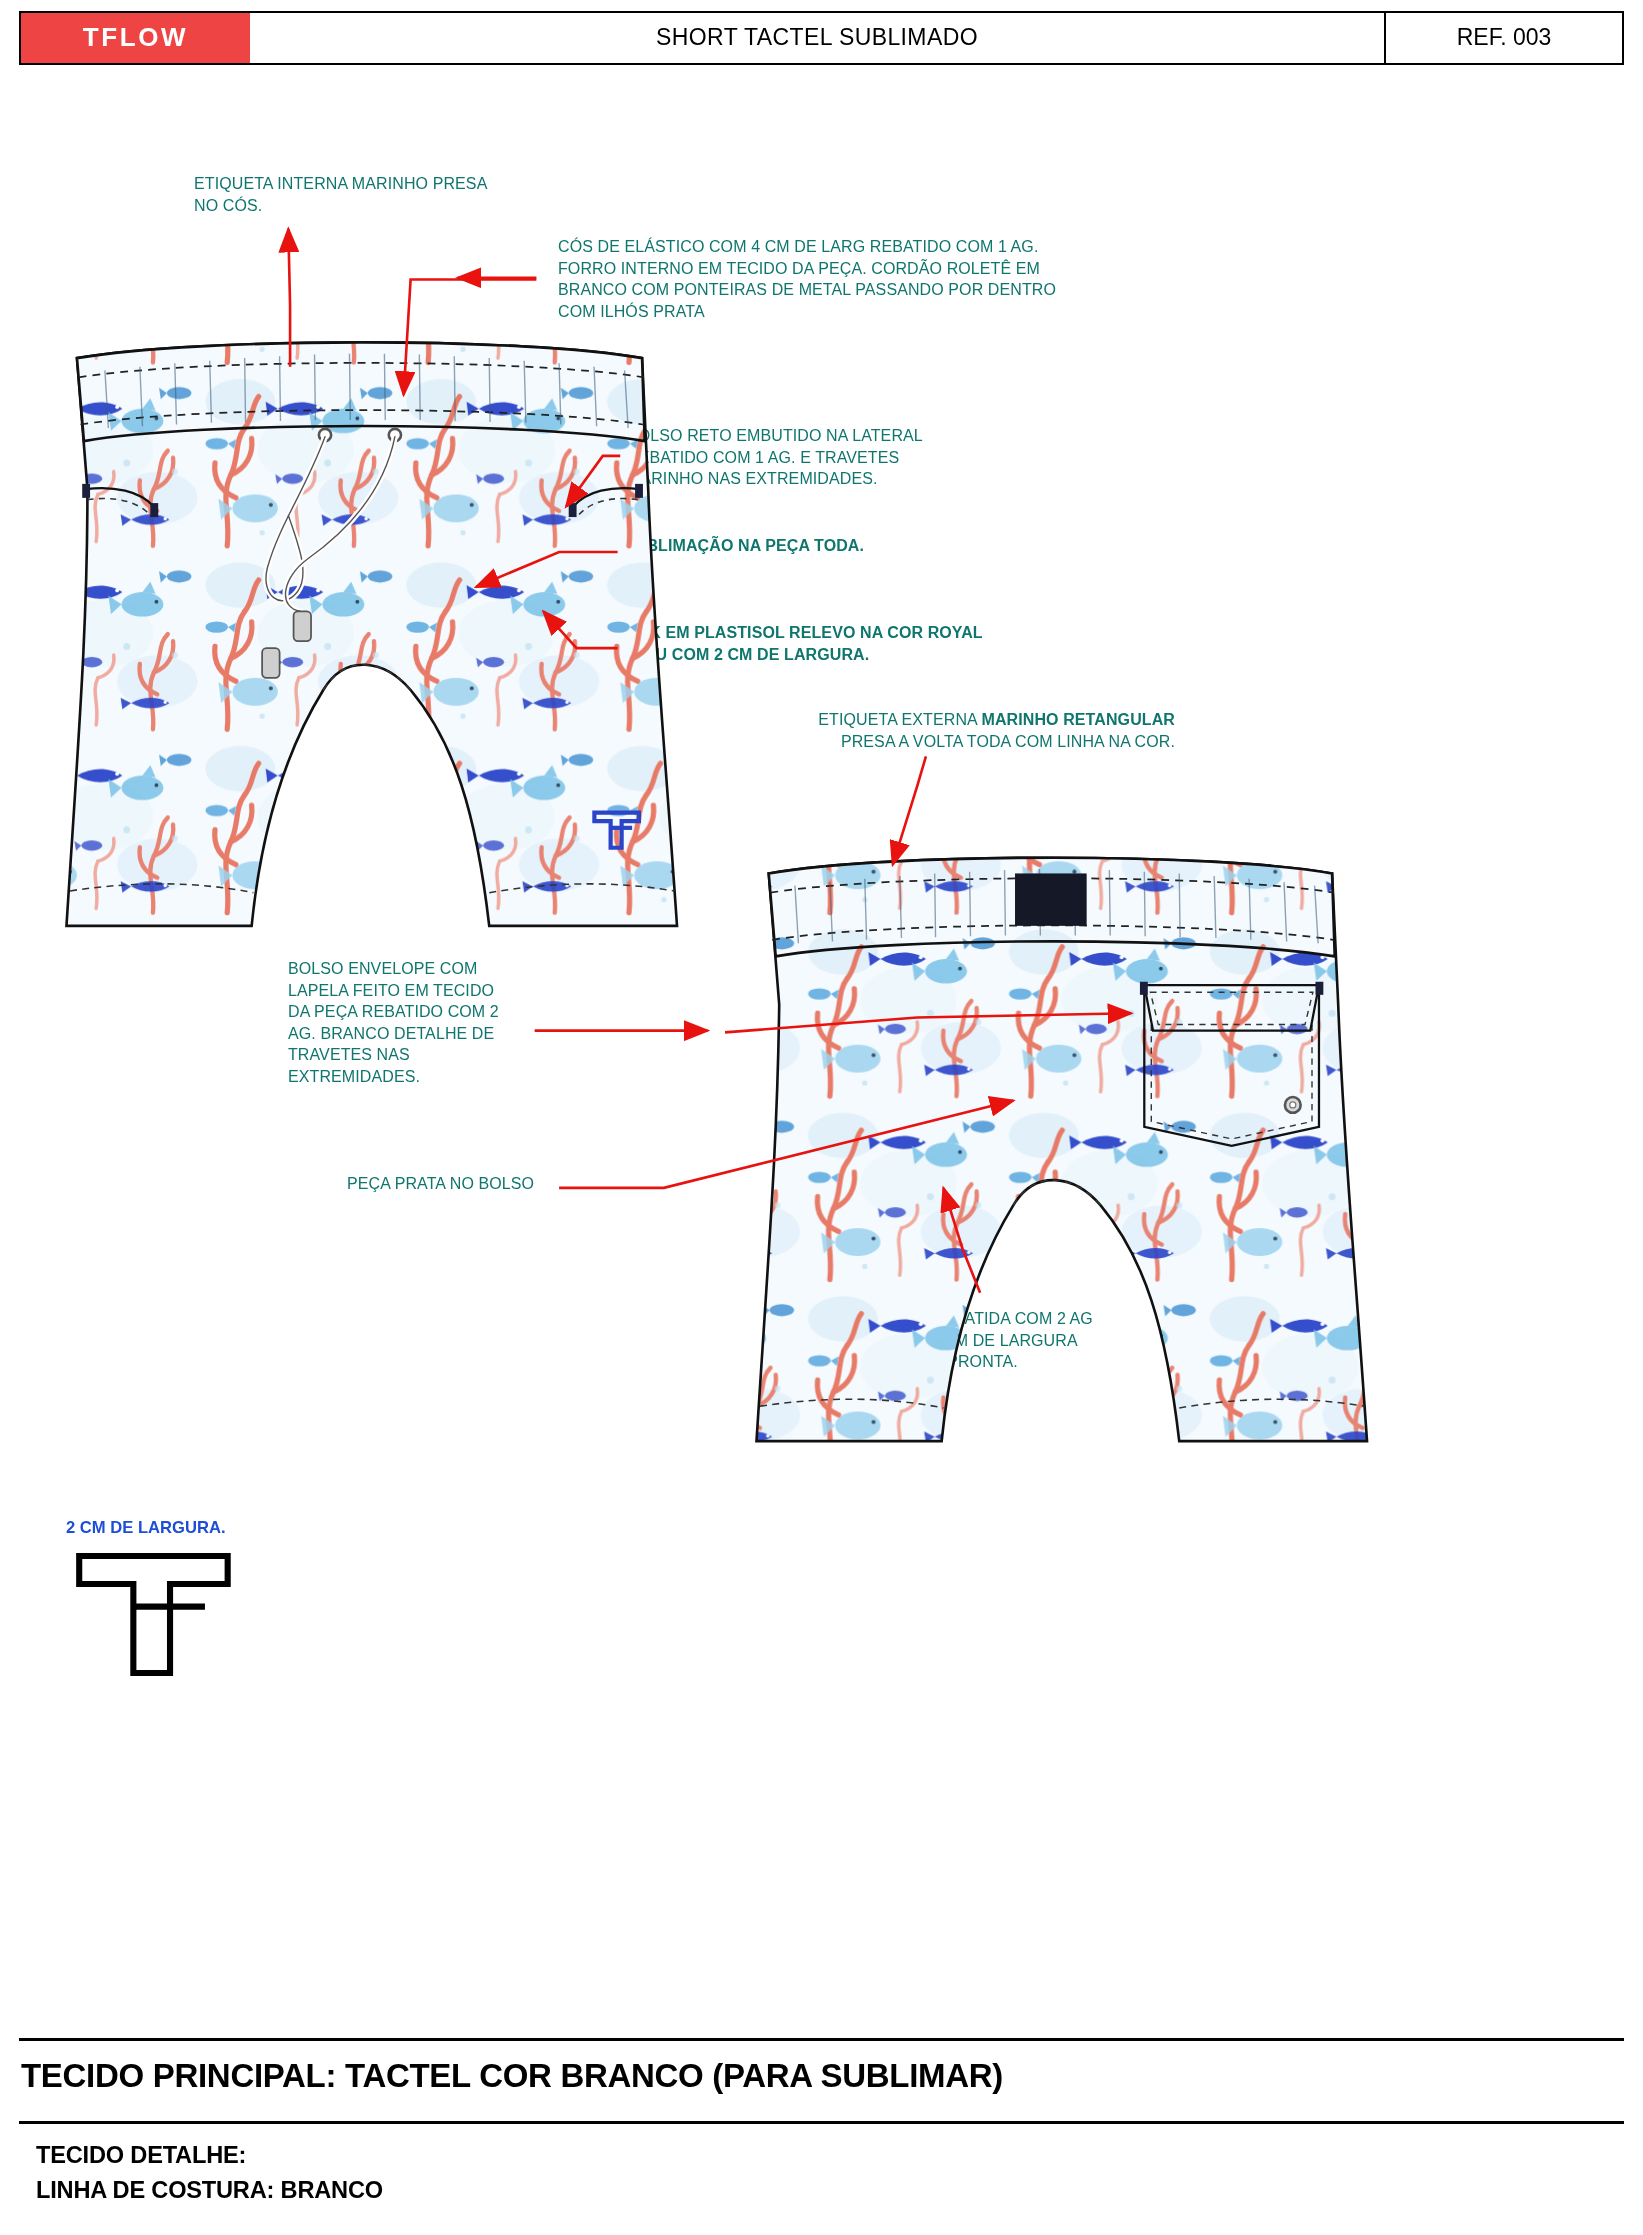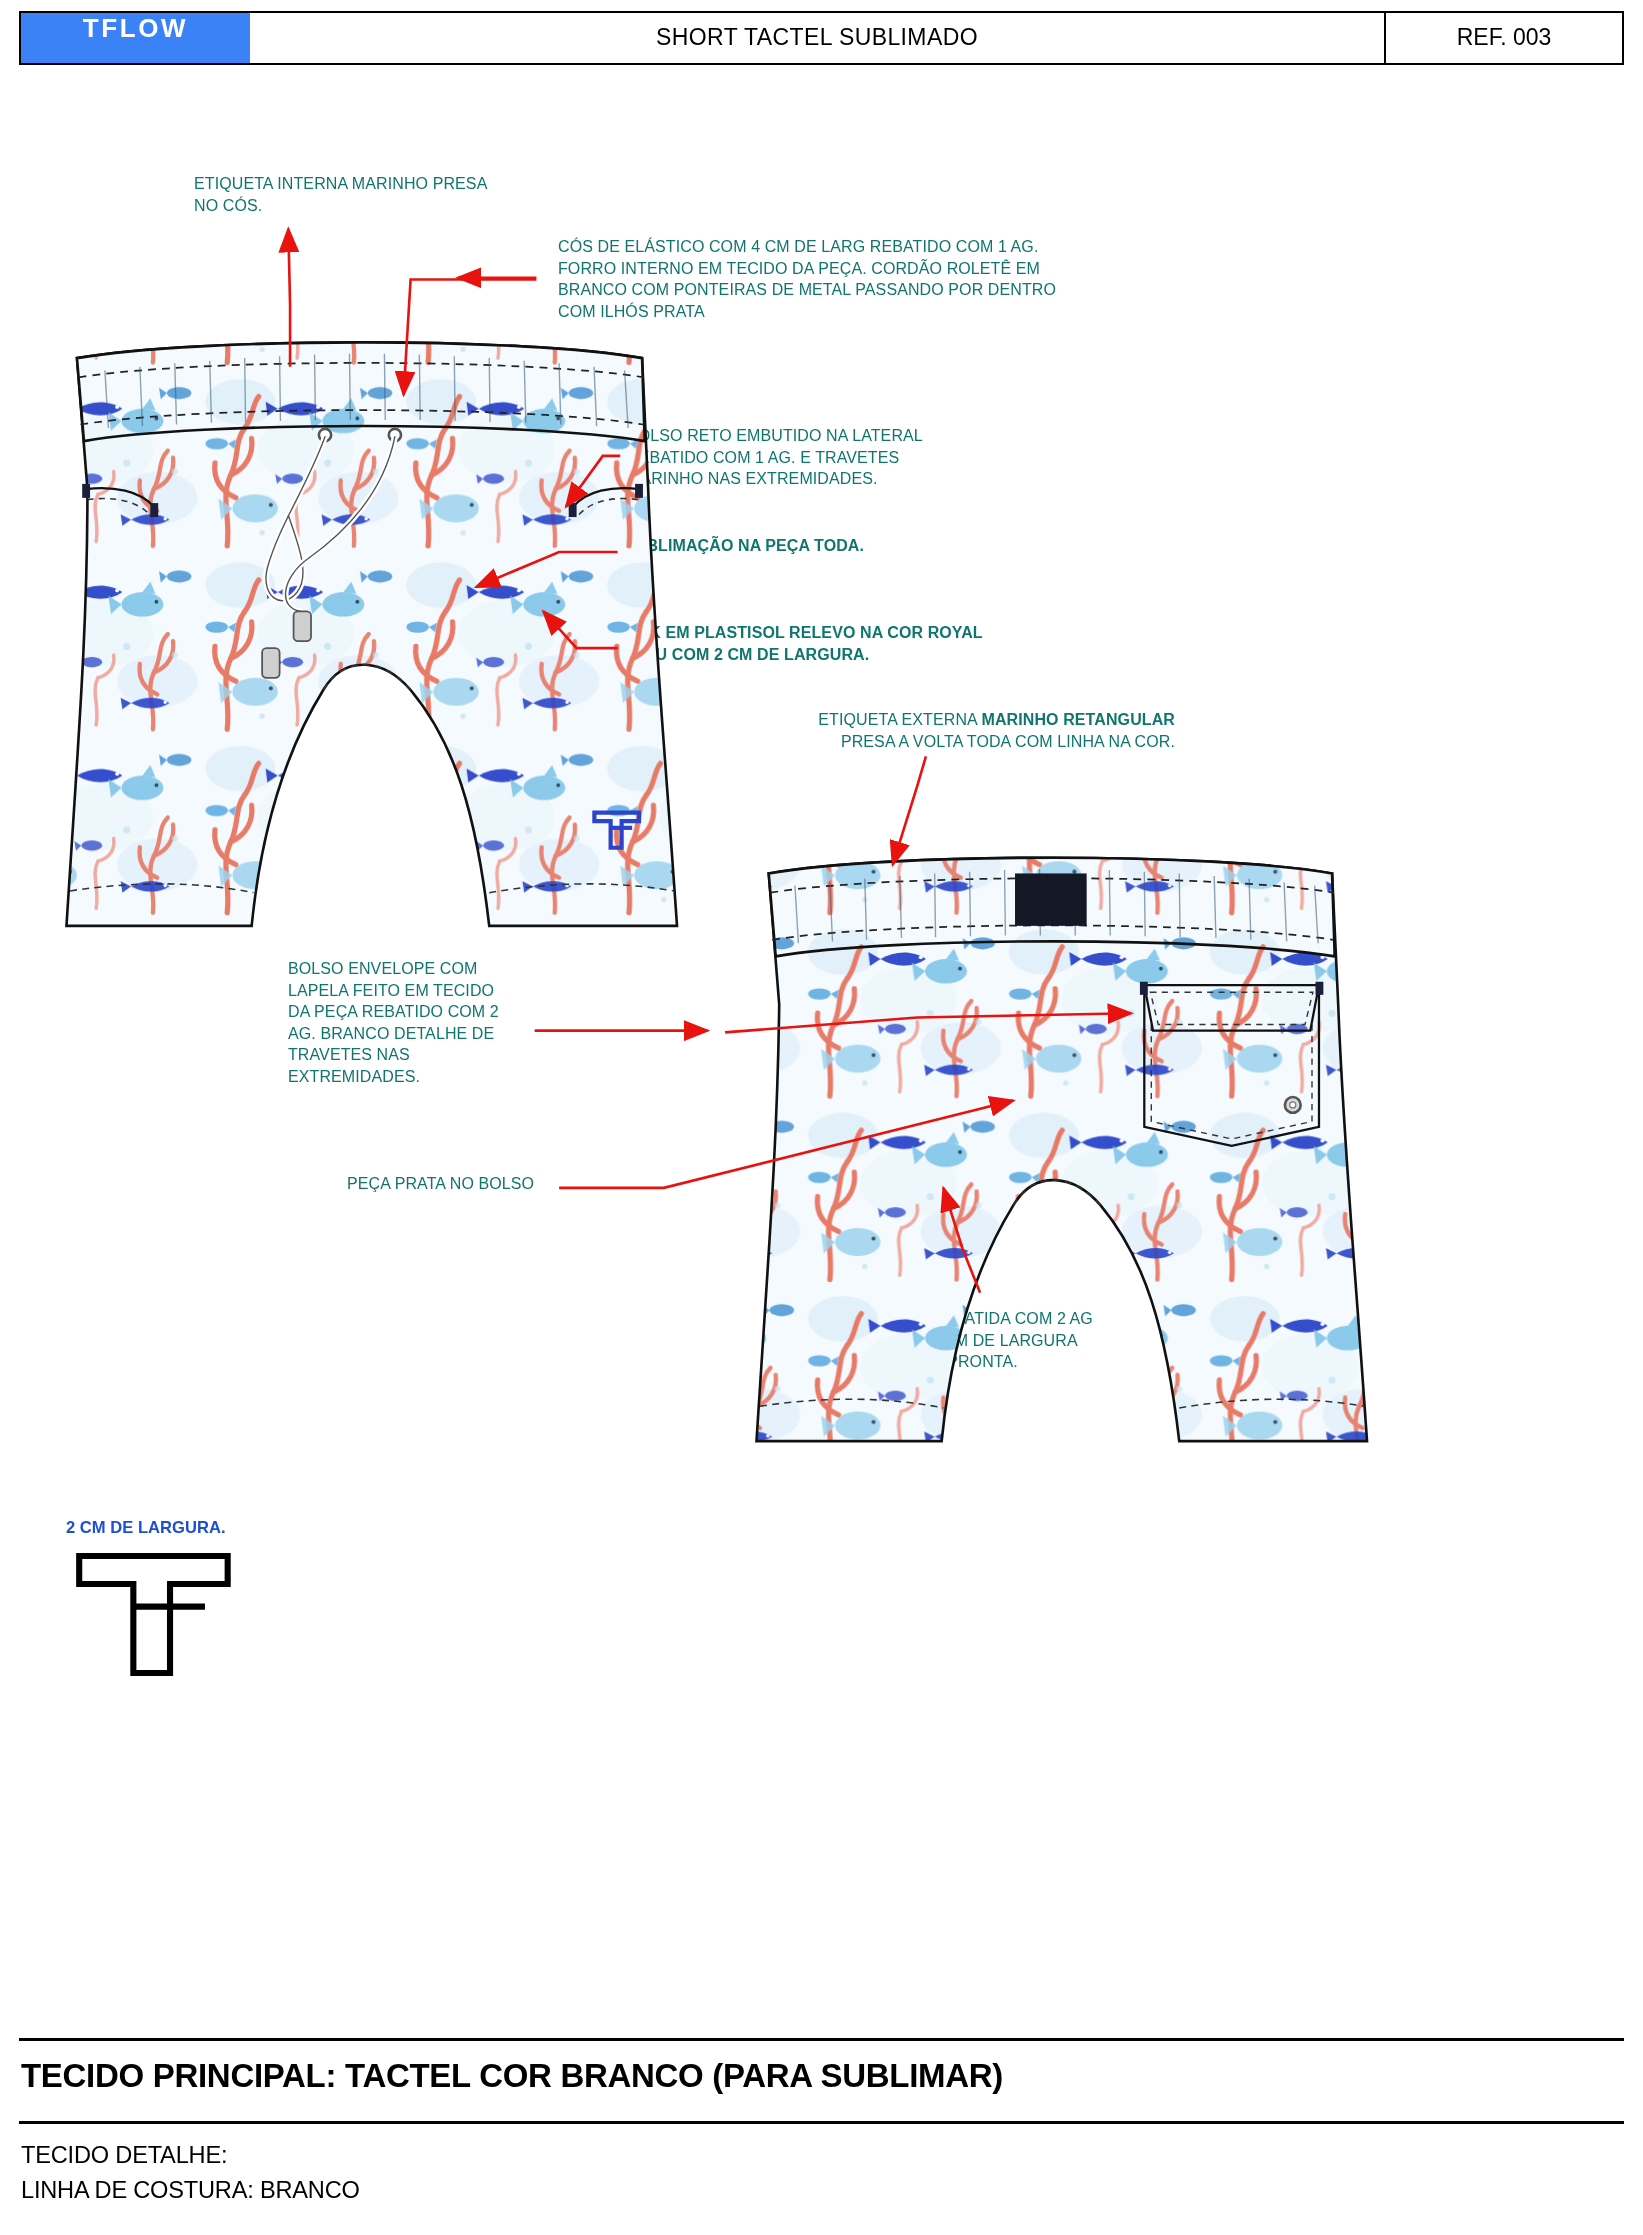--- a/index.html
+++ b/index.html
@@ -20,24 +20,24 @@
   .header {
     position: absolute;
     left: 19px; top: 10.5px;
     width: 1605px; height: 54px;
     border: 2.6px solid #000;
     display: flex;
     align-items: stretch;
   }
   .header-logo {
     width: 229px;
-    background: #3b82f6;
+    background: #ef4444;
     color: #fff;
     display: flex;
-    align-items: flex-start;
+    align-items: center;
     justify-content: center;
     letter-spacing: 1.7px;
   }
   .logo-text {
     font-size: 26px;
     font-weight: bold;
     letter-spacing: 2.6px;
   }
   .header-title {
     flex: 1;
@@ -86,23 +86,23 @@
   }
   .footer-main {
     position: absolute;
     left: 21px;
     font-size: 33px;
     font-weight: bold;
     letter-spacing: -0.3px;
   }
   .footer-line {
     position: absolute;
-    left: 21px;
+    left: 36px;
     font-size: 23.6px;
-    font-weight: normal;
+    font-weight: bold;
     letter-spacing: -0.2px;
   }
 
   
   .tf-detail {
     position: absolute;
     left: 72px; top: 1549px;
     width: 162px; height: 131px;
   }
   .tf-caption {

